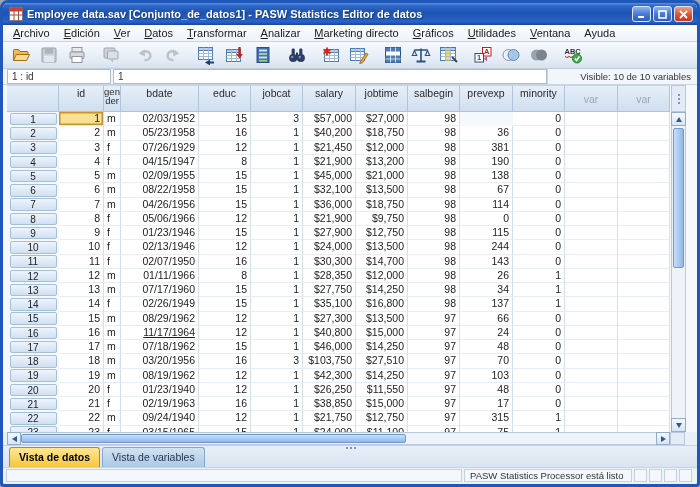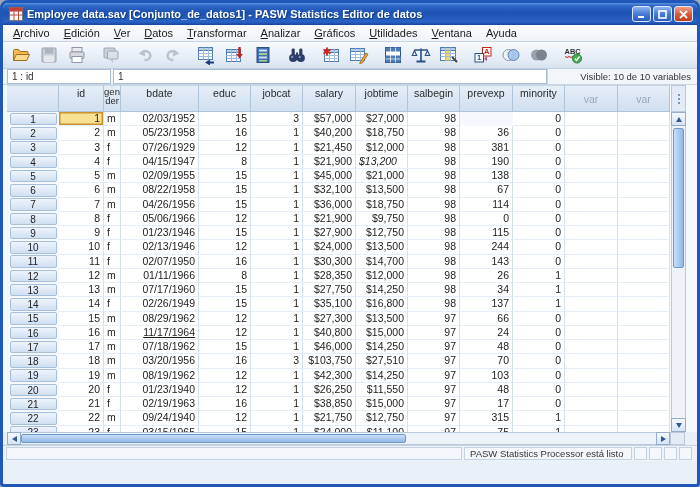--- a/index.html
+++ b/index.html
@@ -125,20 +125,21 @@
     </span>
   </div>
 
   <div class="menubar" id="menubar">
       <div class="menu-item"><u>A</u>rchivo</div>
       <div class="menu-item"><u>E</u>dición</div>
       <div class="menu-item"><u>V</u>er</div>
       <div class="menu-item"><u>D</u>atos</div>
       <div class="menu-item"><u>T</u>ransformar</div>
       <div class="menu-item"><u>A</u>nalizar</div>
+      <div class="menu-item"><u>M</u>arketing directo</div>
       <div class="menu-item"><u>G</u>ráficos</div>
       <div class="menu-item"><u>U</u>tilidades</div>
       <div class="menu-item"><u>V</u>entana</div>
       <div class="menu-item">Ayuda</div>
     </div>
 
   <div class="toolbar">
     <button class="tb">
         <svg width="20" height="20" viewBox="0 0 20 20">
           <path d="M2.5 15.5 v-10 a1 1 0 0 1 1 -1 h4 l1.5 2 h7 a1 1 0 0 1 1 1 v1.5" fill="#f3b94f" stroke="#9c6f1e"></path>
@@ -369,21 +370,21 @@
           <div class="drow">
             <div class="rownum">
               <span>4</span>
             </div>
             <div class="dcell" style="width: 45px; text-align: right;">4</div>
             <div class="dcell" style="width: 17px; text-align: left;">f</div>
             <div class="dcell" style="width: 78px; text-align: right;">04/15/1947</div>
             <div class="dcell" style="width: 52px; text-align: right;">8</div>
             <div class="dcell" style="width: 52px; text-align: right;">1</div>
             <div class="dcell" style="width: 53px; text-align: right;">$21,900</div>
-            <div class="dcell" style="width: 52px;  font-style: italic;">$13,200</div>
+            <div class="dcell" style="width: 52px; text-align: right;">$13,200</div>
             <div class="dcell" style="width: 52px; text-align: right;">98</div>
             <div class="dcell" style="width: 53px; text-align: right;">190</div>
             <div class="dcell" style="width: 52px; text-align: right;">0</div>
             <div class="dcell" style="width: 53px; text-align: right;"></div>
             <div class="dcell" style="width: 52px; text-align: right;"></div>
           </div>
           <div class="drow">
             <div class="rownum">
               <span>5</span>
             </div>
@@ -730,20 +731,25 @@
       </div>
     <div class="htrack">
         <div class="hthumb"></div>
       </div>
     <div class="sbtn-h">
         <span class="arrow a-right"></span>
       </div>
     <div class="corner-box"></div>
   </div>
 
+  <div class="tabstrip" id="tabstrip">
+    <span class="dots-h"></span>
+  <div class="tab active">Vista de datos</div>
+      <div class="tab">Vista de variables</div>
+    </div>
 
   <div class="statusbar">
     <div class="st-cell st-grow"></div>
     <div class="st-cell st-msg">PASW Statistics Processor está listo</div>
     <div class="st-cell st-sm"></div>
     <div class="st-cell st-sm"></div>
     <div class="st-cell st-sm"></div>
     <div class="st-cell st-sm"></div>
   </div>
 

